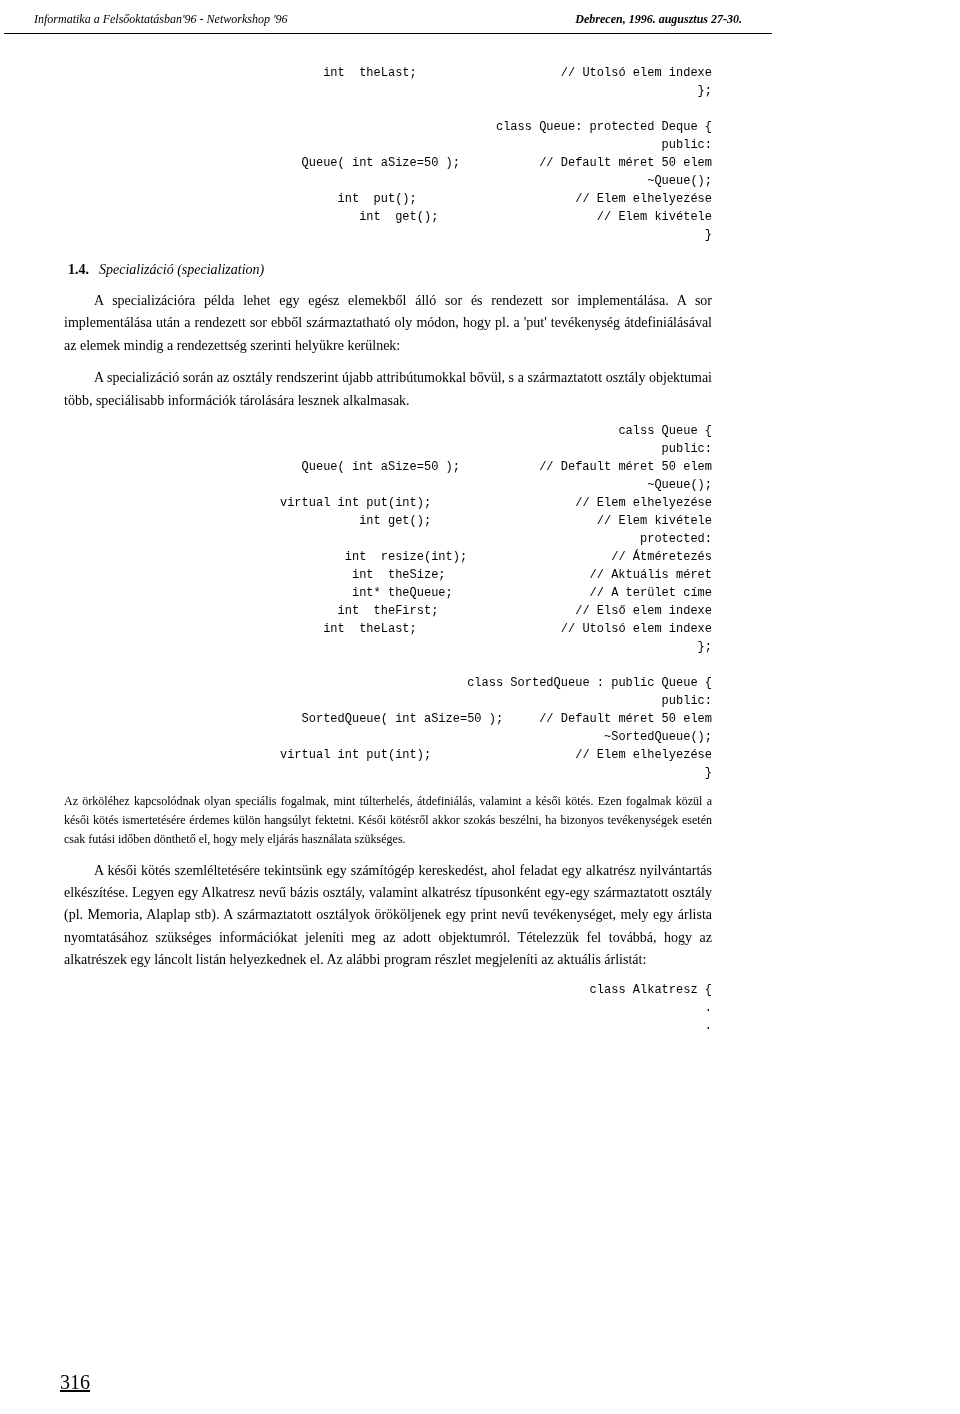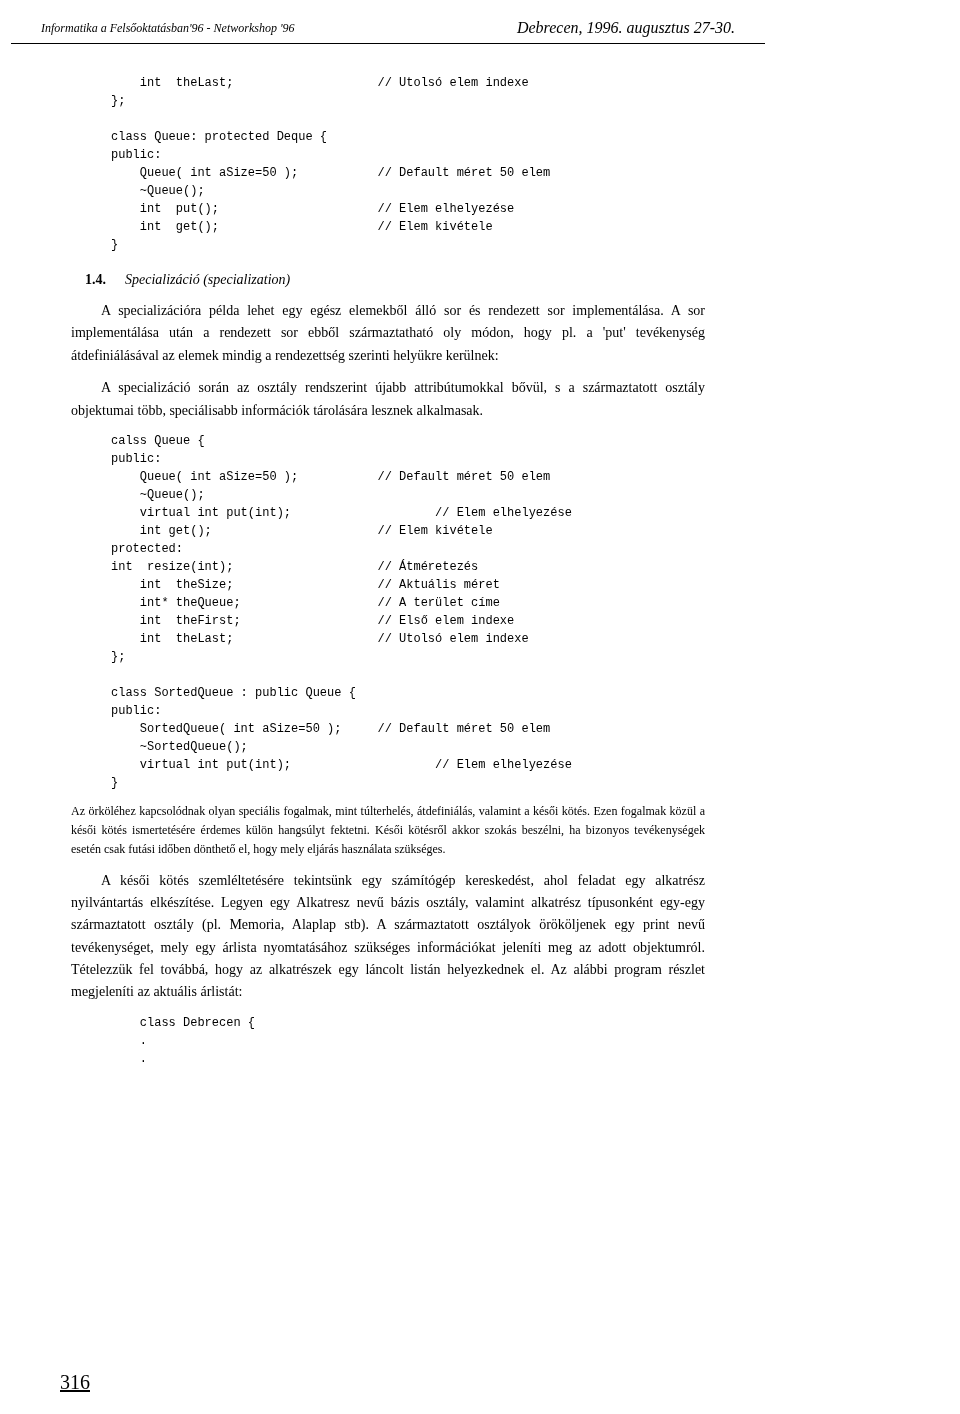--- a/index.html
+++ b/index.html
@@ -15,63 +15,65 @@
       color: #000000;
       width: 960px;
       min-height: 1414px;
       padding: 0;
     }
 
     .page-container {
       width: 776px;
       min-height: 1414px;
       background: #ffffff;
-      padding: 11px;
+      padding: 4px;
       position: relative;
     }
 
     .header {
       display: flex;
       justify-content: space-between;
       align-items: center;
       padding: 8px 30px 6px 30px;
       border-bottom: 1px solid #000;
       font-size: 12px;
       font-style: italic;
     }
 
     .header-left {
       font-style: italic;
       font-size: 12px;
     }
 
     .header-right {
       font-style: italic;
-      font-size: 16px;
+      font-size: 12px;
+      font-weight: bold;
     }
 
     .content {
       padding: 20px 60px 30px 60px;
     }
 
     .code-block {
       font-family: 'Courier New', Courier, monospace;
       font-size: 12px;
       line-height: 1.5;
       margin: 10px 0 10px 40px;
       white-space: pre;
+      text-align: right;
     }
 
     .section-heading {
       font-size: 14px;
       font-weight: bold;
-      margin: 18px 0 12px 14px;
+      margin: 18px 0 12px 4px;
       display: flex;
       align-items: baseline;
-      gap: 19px;
+      gap: 10px;
     }
 
     .section-number {
       font-weight: bold;
     }
 
     .section-title {
       font-weight: normal;
       font-style: italic;
     }
@@ -149,21 +151,21 @@
     SortedQueue( int aSize=50 );     // Default méret 50 elem
     ~SortedQueue();
     virtual int put(int);                    // Elem elhelyezése
 }</div>
 
 
     <p class="paragraph">Az örköléhez kapcsolódnak olyan speciális fogalmak, mint túlterhelés, átdefiniálás, valamint a késői kötés. Ezen fogalmak közül a késői kötés ismertetésére érdemes külön hangsúlyt fektetni. Késői kötésről akkor szokás beszélni, ha bizonyos tevékenységek esetén csak futási időben dönthető el, hogy mely eljárás használata szükséges.</p>
 
     <p class="indent-paragraph">A késői kötés szemléltetésére tekintsünk egy számítógép kereskedést, ahol feladat egy alkatrész nyilvántartás elkészítése. Legyen egy Alkatresz nevű bázis osztály, valamint alkatrész típusonként egy-egy származtatott osztály (pl. Memoria, Alaplap stb). A származtatott osztályok örököljenek egy print nevű tevékenységet, mely egy árlista nyomtatásához szükséges információkat jeleníti meg az adott objektumról. Tételezzük fel továbbá, hogy az alkatrészek egy láncolt listán helyezkednek el. Az alábbi program részlet megjeleníti az aktuális árlistát:</p>
 
-    <div class="code-block" id="s15-code">    class Debrecen {
+    <div class="code-block" id="s15-code">    class Alkatresz {
     .
     .</div>
 
   </div>
 
   <div class="footer">
     <span>316</span>
   </div>
 </div>
 

